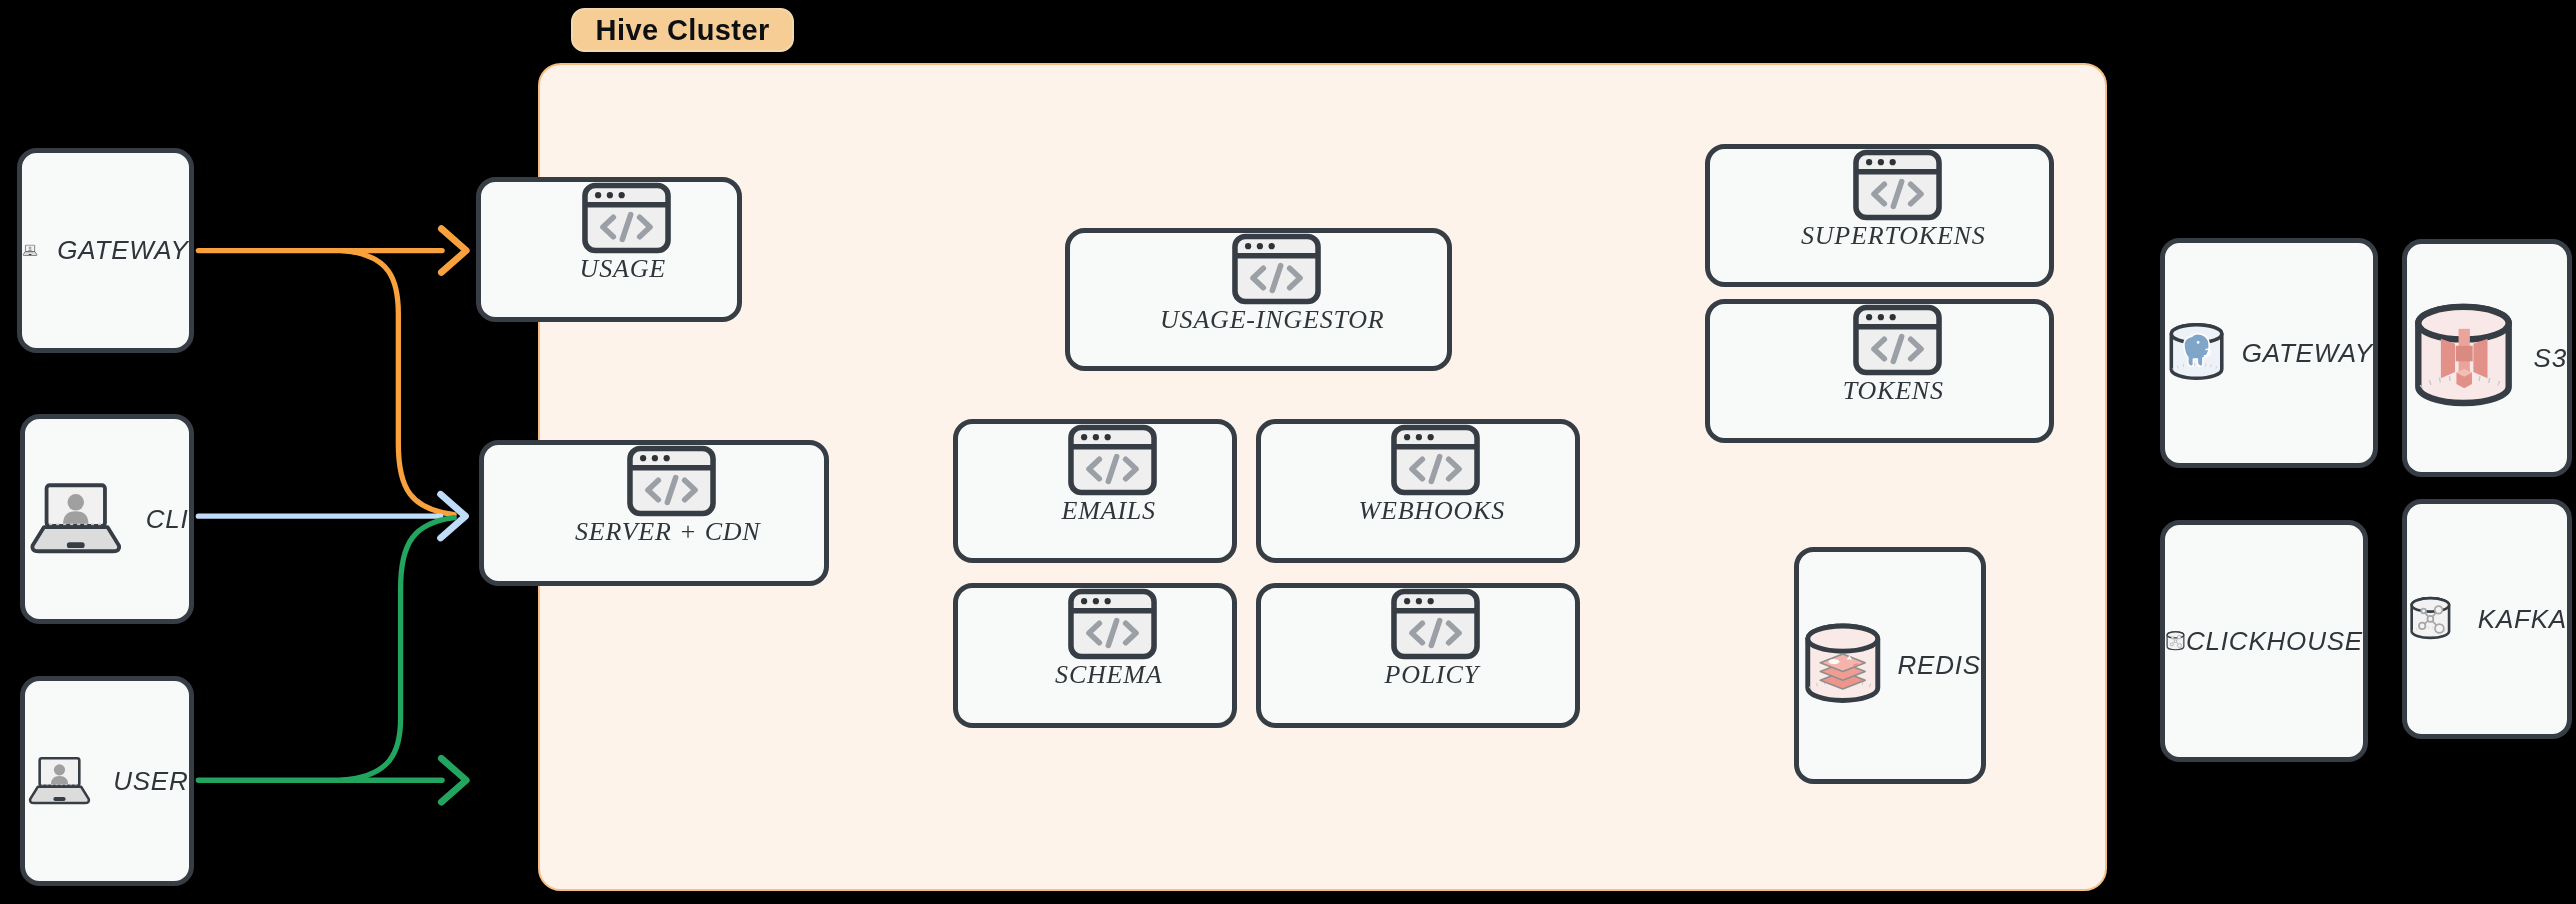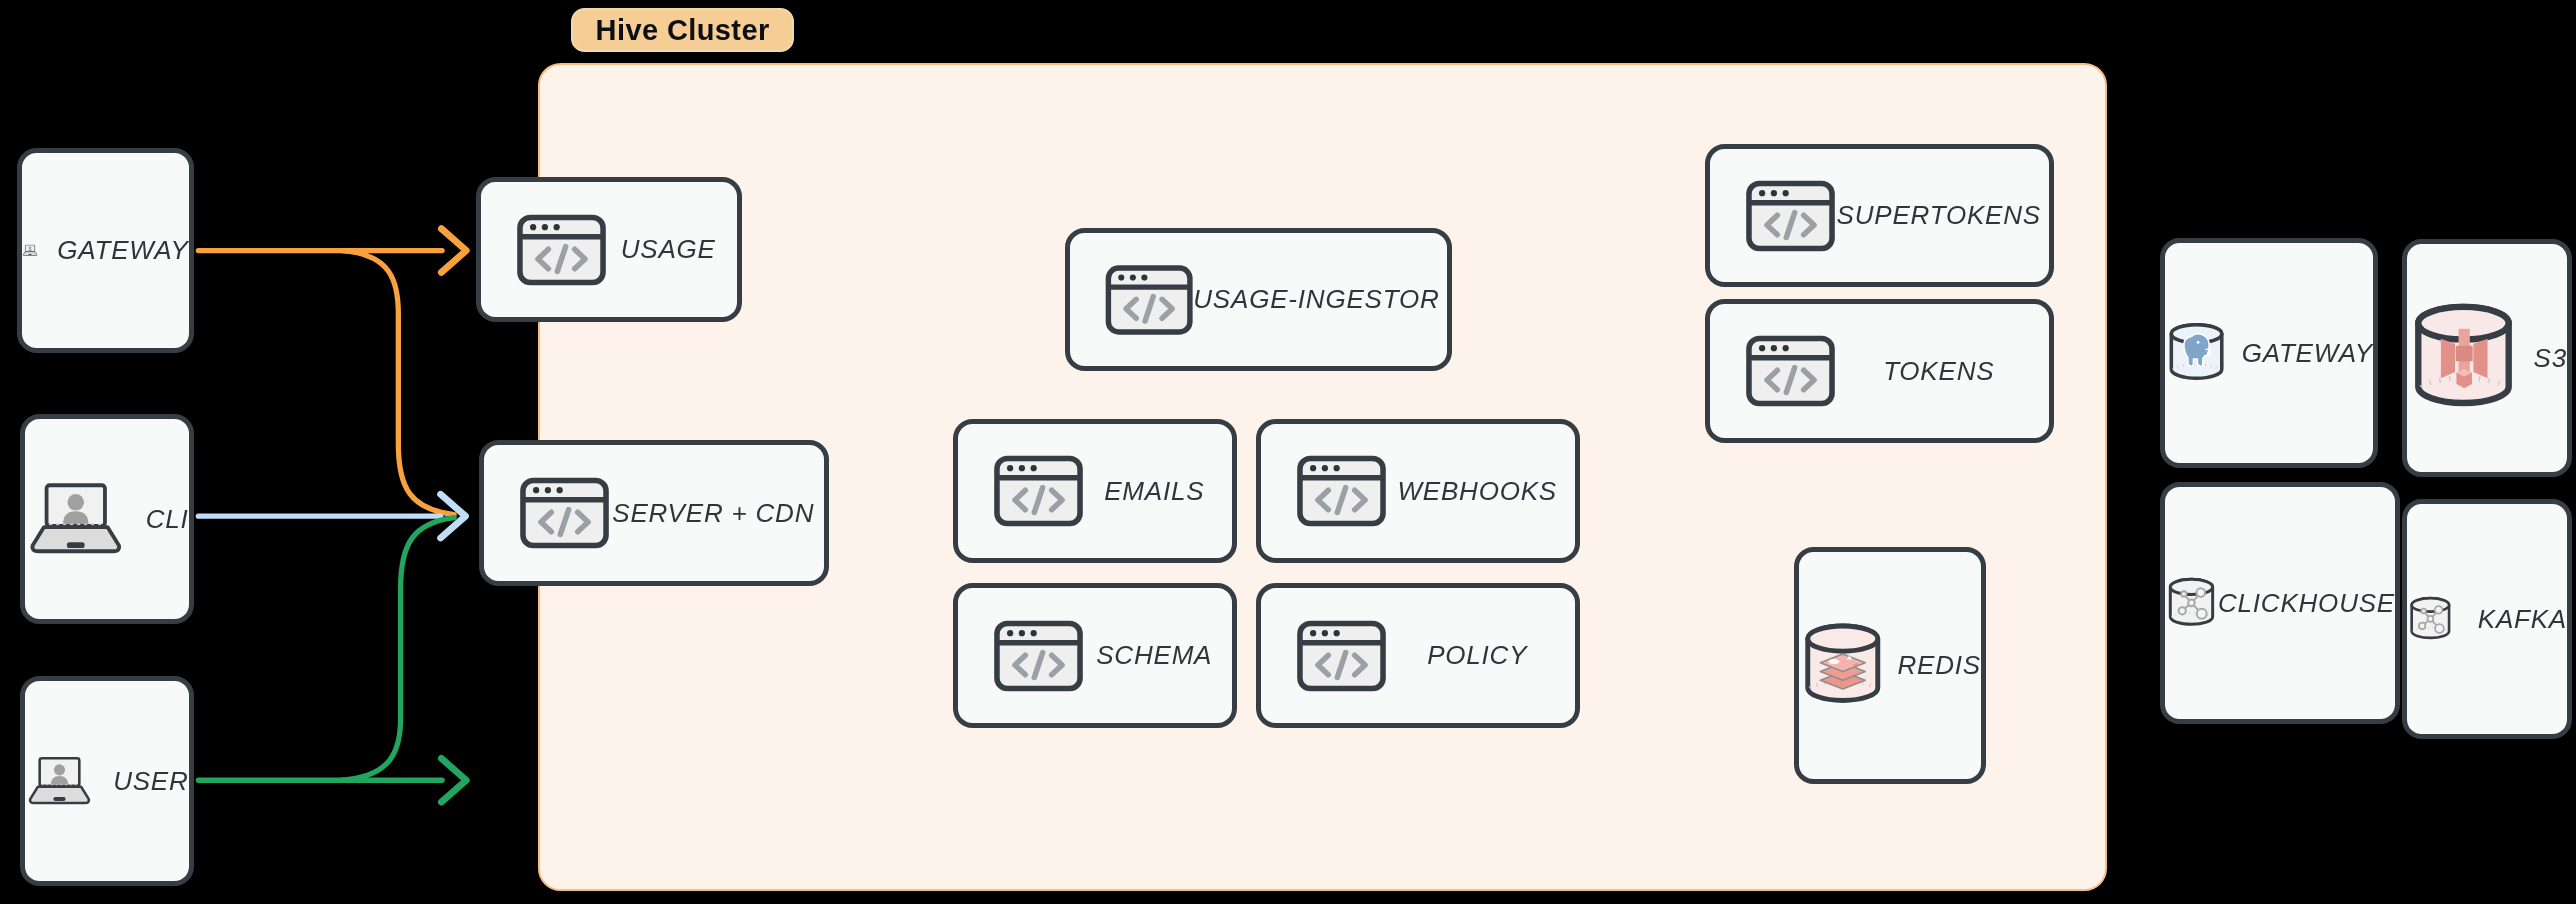--- a/index.html
+++ b/index.html
@@ -13,21 +13,21 @@
            display:flex;align-items:center;z-index:6;font-size:29px;font-weight:600;color:#0D1013;letter-spacing:0.4px;margin-left:36px;}
   
   #arrows{position:absolute;left:0;top:0;z-index:2;}
   
   .card{position:absolute;background:#F8FAFA;border:5.3px solid #363D44;border-radius:19.6px;
         box-sizing:border-box;z-index:3;display:flex;align-items:center;}
   .lbl{font-style:italic;font-size:26px;color:#2F353B;letter-spacing:0.8px;white-space:nowrap;}
   
   .v{justify-content:center;gap:19.6px;}
   
-  .h{flex-direction:row;padding-left:35px;}
+  .h{flex-direction:column;padding-left:35px;font-family:Liberation Serif, serif;}
   .h .lbl{flex:1;text-align:center;padding-right:7.5px;}
   .icon{display:block;}
   svg{display:block;}
 </style>
 </head>
 <body>
 
 <div id="stage">
 
   <svg width="0" height="0" style="position:absolute" aria-hidden="true">
@@ -200,21 +200,21 @@
         <path d="M73 38 L89 38 L89 98 L73 98 Z" fill="#EAA49B"></path>
         <rect x="69" y="62" width="24" height="22" fill="#D98B82"></rect>
         <path d="M48 52 L68 59 L68 99 L48 108 Z" fill="#E29189"></path>
         <path d="M114 52 L94 59 L94 99 L114 108 Z" fill="#E29189"></path>
         <path d="M70 100 L81 94 L92 100 L92 116 L81 122 L70 116 Z" fill="#E29189"></path>
         <path d="M70 100 L81 94 L92 100 L81 106 Z" fill="#F3BDB4"></path>
       </g>
     </svg>
     <span class="lbl">S3</span>
   </div>
-  <div class="card v" style="left:2160px;top:482px;width:240px;height:242px;gap:0">
+  <div class="card v" style="left:2160px;top:520px;width:208px;height:242px;gap:0">
     <svg class="icon" width="121" height="121" viewBox="0 0 160 160" style="--tint:#F2F2F2">
       <use href="#icon-cyl" xlink:href="#icon-cyl"></use>
       <use href="#icon-molecule" xlink:href="#icon-molecule"></use>
     </svg>
     <span class="lbl">CLICKHOUSE</span>
   </div>
   <div class="card v" style="left:2402px;top:499px;width:170px;height:240px;gap:24px">
     <svg class="icon" width="121" height="121" viewBox="0 0 160 160" style="--tint:#F2F2F2">
       <use href="#icon-cyl" xlink:href="#icon-cyl"></use>
       <use href="#icon-molecule" xlink:href="#icon-molecule"></use>

